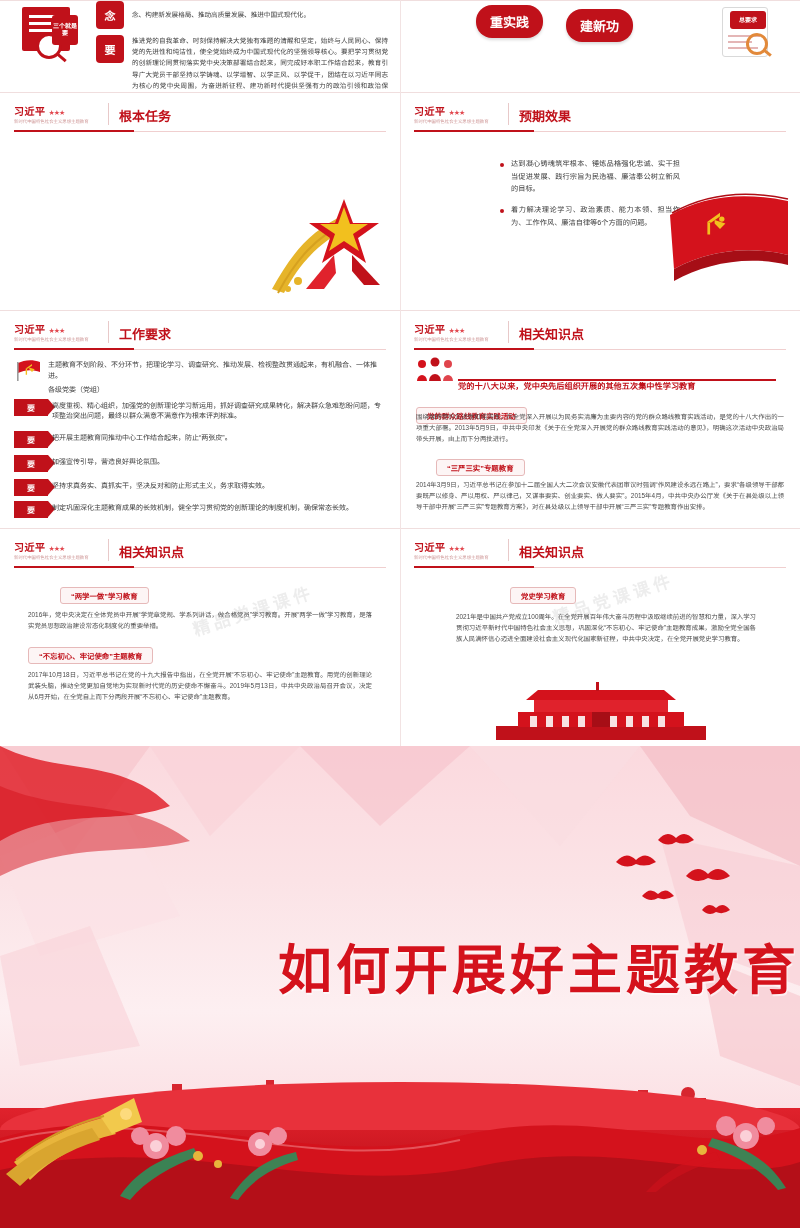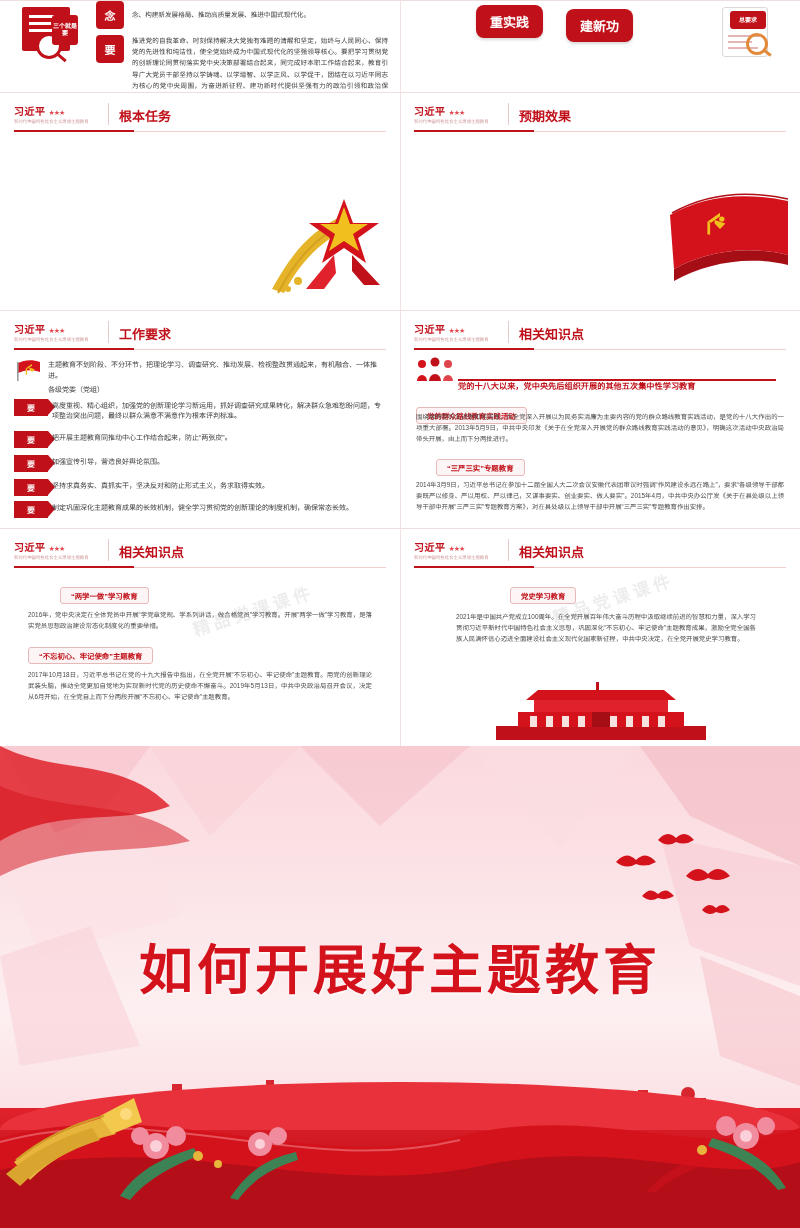--- a/index.html
+++ b/index.html
@@ -60,21 +60,21 @@
   .req-box { position:absolute; background:#fff; }
   .req-tab { display:flex; align-items:center; margin-bottom:6px;}
   .req-key {
     width:28px;height:28px;border-radius:4px;background:#c0111a;color:#fff;font-size:11px;font-weight:bold;
     display:flex;align-items:center;justify-content:center;flex:none;
   }
   .req-txt { font-size:6.6px; line-height:1.7; color:#3b3b3b; margin-left:8px; text-align:justify;}
 
   .btn-red {
     position:absolute; background:#c0111a; color:#fff; font-weight:bold; font-size:13px;
-    border-radius:8px; padding:7px 14px; box-shadow:0 2px 3px rgba(0,0,0,.15);
+    border-radius:16px; padding:7px 14px; box-shadow:0 2px 3px rgba(0,0,0,.15);
   }
 
   .top-ico2 { position:absolute; right:14px; top:4px; width:70px; height:62px; }
   .top-ico2 .card { position:absolute; left:6px; top:2px; width:46px;height:50px;background:#fff;border:1.5px solid #d9d9d9;border-radius:3px;}
   .top-ico2 .band { position:absolute; left:14px; top:6px; width:36px;height:18px;background:#c0111a;border-radius:3px;color:#fff;
                     font-size:6px; font-weight:bold; display:flex;align-items:center;justify-content:center;text-align:center;line-height:1.1;}
   .top-ico2 .ln { position:absolute; left:12px; height:2px; background:#e4b6b6; }
   .top-ico2 .mg2 { position:absolute; left:30px; top:28px; width:22px;height:22px;border:3px solid #e2893a;border-radius:50%;}
   .top-ico2 .mg2:after{content:"";position:absolute;right:-7px;bottom:-2px;width:10px;height:3px;background:#e2893a;transform:rotate(40deg);}
 
@@ -100,21 +100,21 @@
   .kp-p { position:absolute; font-size:6.4px; line-height:1.72; color:#4a4a4a; text-align:justify;}
 
   
   .wm { position:absolute; color:rgba(150,150,150,.17); font-size:17px; font-weight:bold; letter-spacing:4px;
         transform:rotate(-18deg); white-space:nowrap; pointer-events:none;}
 
   
   .cover { position:absolute; left:0; top:746px; width:800px; height:482px; overflow:hidden;
            background:linear-gradient(180deg,#fbd9de 0%,#fbe3e6 28%,#fdeff1 55%,#fbdfe3 78%,#f6c3c9 100%); }
   .cover-title {
-    position:absolute; left:0; right:0; top:180px; text-align:center;
+    position:absolute; left:0; right:0; top:180px; text-align:right;
     font-size:54px; font-weight:bold; color:#d4121c; letter-spacing:4px;
     font-family:"DejaVu Sans","Liberation Sans",sans-serif;
     text-shadow:1px 2px 0 rgba(255,255,255,.6);
   }
   .cover-sub {
     position:absolute; left:0; right:0; top:258px; text-align:center;
     font-size:14.5px; color:#d4121c; letter-spacing:1px;
   }
   .cover-meta { position:absolute; left:0; right:0; top:350px; display:flex; justify-content:center; gap:56px; align-items:center;}
   .meta-item { display:flex; align-items:center; gap:9px; color:#c0111a; font-size:15px; font-weight:bold;}
@@ -194,20 +194,24 @@
     <div class="sl-head">
       <div class="brandblock">
         <div class="brand-line1"><span>习近平</span><span class="star-dots">★★★</span></div>
         <div class="brand-line2">新时代中国特色社会主义思想主题教育</div>
       </div>
       <div class="vline"></div>
       <div class="sl-title">预期效果</div>
     </div>
     <div class="head-rule"></div>
 
+    <ul class="bul" style="left:60px; top:58px; width:220px;">
+      <li>达到凝心铸魂筑牢根本、锤炼品格强化忠诚、实干担当促进发展、践行宗旨为民造福、廉洁奉公树立新风的目标。</li>
+      <li>着力解决理论学习、政治素质、能力本领、担当作为、工作作风、廉洁自律等6个方面的问题。</li>
+    </ul>
 
     <svg class="flag-decor" style="position:absolute; left:262px; top:92px;" width="132" height="116" viewBox="0 0 132 116">
       <path d="M8 30 C40 12 78 6 126 16 L126 70 C86 60 44 66 12 84 Z" fill="#d4121c"></path>
       <path d="M10 28 C42 10 80 4 126 14" stroke="#b00d15" stroke-width="1.5" fill="none"></path>
       <g fill="#f2c01e" transform="translate(40,26) scale(0.9)">
         <path d="M6 12 L20 2 L20 6 L10 13 Z"></path>
         <path d="M6 12 L6 26 L9 26 L9 13 Z"></path>
         <path d="M14 10 L26 14 L20 20 L14 14 Z"></path>
         <circle cx="22" cy="9" r="3"></circle>
       </g>

